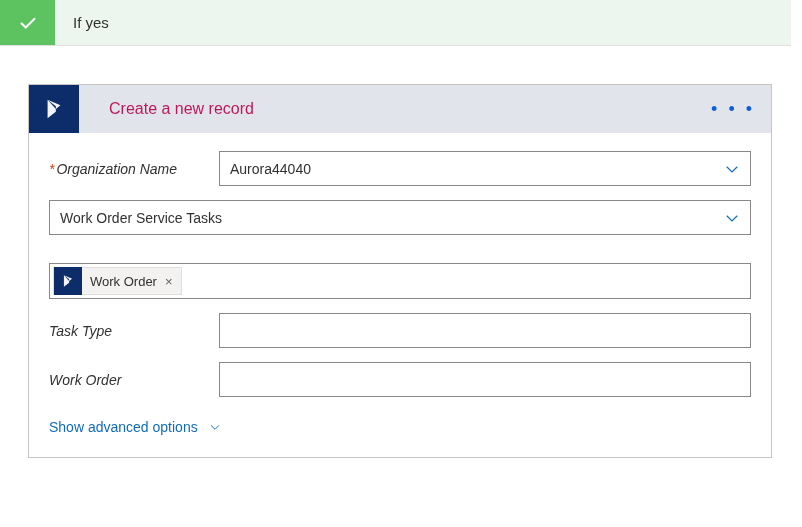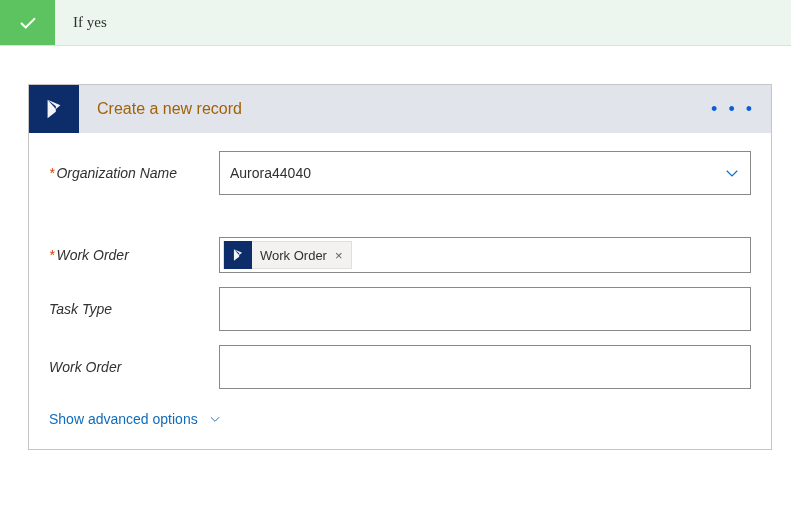--- a/index.html
+++ b/index.html
@@ -15,21 +15,20 @@
       width: 802px;
       height: 527px;
       position: relative;
     }
     .outer-header {
       display: flex;
       align-items: center;
       background: #edf6ee;
       width: 791px;
       border-bottom: 1px solid #e1dfdd;
-      font-family: Liberation Serif, serif;
     }
     .outer-header .icon-box {
       width: 55px;
       height: 45px;
       background: #5dc360;
       display: flex;
       align-items: center;
       justify-content: center;
     }
     .outer-header .title {
@@ -52,23 +51,23 @@
     }
     .card-header .icon-box {
       width: 50px;
       height: 48px;
       background: #0c2d6a;
       display: flex;
       align-items: center;
       justify-content: center;
     }
     .card-header .title {
-      padding-left: 18px;
+      padding-left: 30px;
       font-size: 16px;
-      color: #a16207;
+      color: #be185d;
     }
     .card-header .more {
       position: absolute;
       right: 16px;
       top: 50%;
       transform: translateY(-50%);
       color: #0b5ed7;
       font-size: 18px;
       letter-spacing: 3px;
       cursor: pointer;
@@ -90,21 +89,21 @@
     .req {
       color: #d83b01;
       margin-right: 2px;
     }
     .field-wrap {
       flex: 1;
       position: relative;
     }
     .text-field, .select-field {
       width: 100%;
-      height: 44px;
+      height: 35px;
       border: 1px solid #8a8886;
       padding: 0 10px;
       font-size: 14px;
       font-family: inherit;
       color: #323130;
       background: #ffffff;
       outline: none;
     }
     .select-field {
       padding-right: 34px;
@@ -202,31 +201,36 @@
         <span class="chev">
           <svg width="18" height="18" viewBox="0 0 24 24">
               <path d="M5 9 L12 16 L19 9" stroke="#0f6cbd" stroke-width="1.6" fill="none"></path>
             </svg>
         </span>
       </div>
     </div>
 
     
     <div class="form-row">
-    </div>
-
-    
-    <div class="form-row">
-    </div>
-
-    
-    <div class="form-row">
-      <div class="form-label">
-        <span class="req">*</span><span>Work Order</span>
-      </div>
+      <div class="field-wrap">
+        <input class="select-field" type="text" readonly="" value="Work Order Service Tasks" style="">
+        <span class="chev">
+          <svg width="18" height="18" viewBox="0 0 24 24">
+              <path d="M5 9 L12 16 L19 9" stroke="#0f6cbd" stroke-width="1.6" fill="none"></path>
+            </svg>
+        </span>
+      </div>
+    </div>
+
+    
+    <div class="form-row">
+    </div>
+
+    
+    <div class="form-row">
       <div class="field-wrap">
         <div class="token-field">
           <span class="token">
             <span class="token-icon">
               <svg width="14" height="14" viewBox="0 0 24 24">
                   <path d="M5 2 L5 22 L14 15 L14 9 Z M5 2 L19 8 L14 12 Z" fill="#ffffff" opacity="0.95"></path>
                 </svg>
             </span>
             <span class="token-label">Work Order</span>
             <span class="token-remove">×</span>

